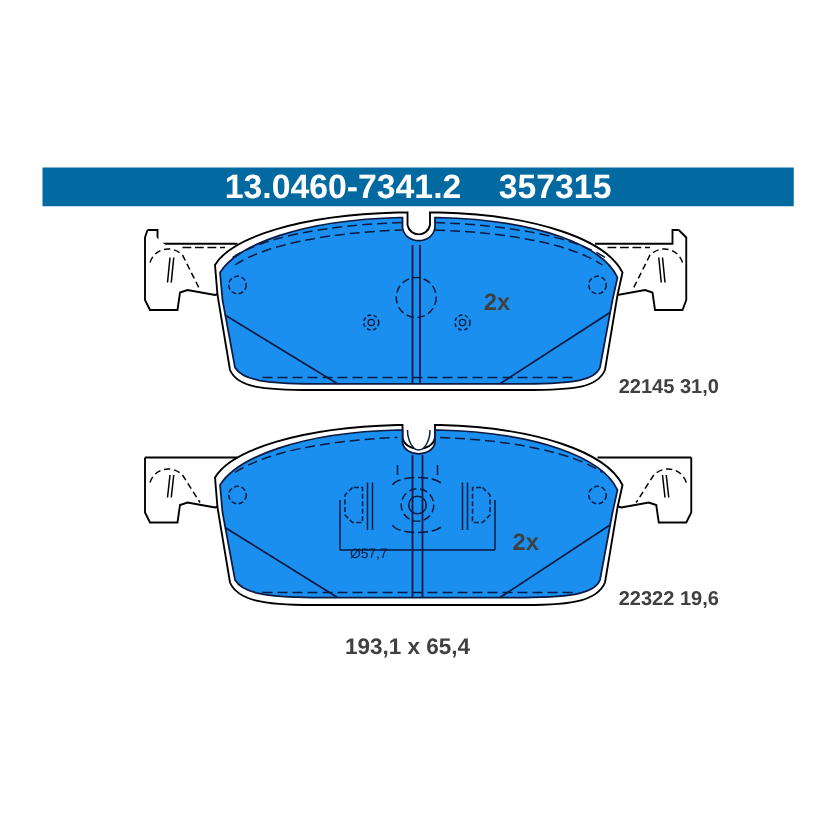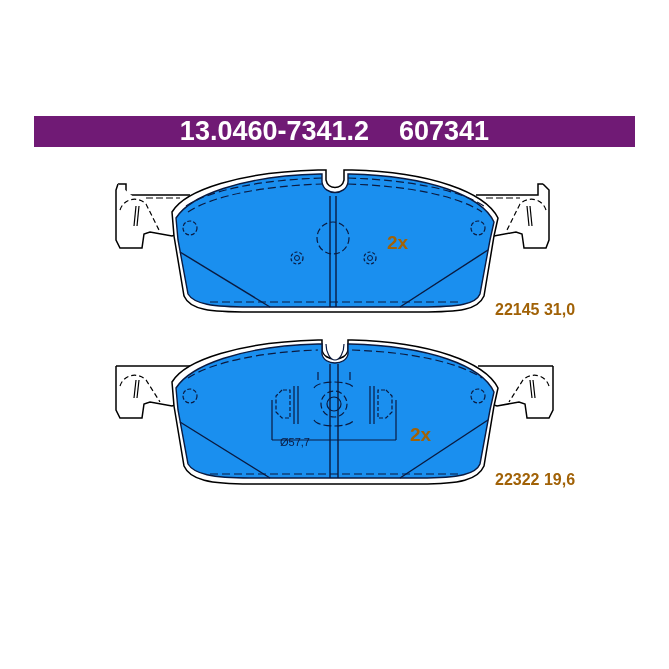--- a/index.html
+++ b/index.html
@@ -1,33 +1,33 @@
 <!DOCTYPE html>
 <html><head>
 <meta charset="utf-8">
 <style>
   html, body { margin:0; padding:0; background:#ffffff; }
   #root { position:relative; width:669px; height:669px; background:#fff; overflow:hidden; font-family:"Liberation Sans", sans-serif; }
-  .banner { position:absolute; left:34px; top:116px; width:601px; height:31px; background:#701a75; display:flex; justify-content:center; align-items:center; gap:30px; }
+  .banner { position:absolute; left:34px; top:134px; width:601px; height:31px; background:#0369a1; display:flex; justify-content:center; align-items:center; gap:30px; }
   .banner span { color:#fff; font-weight:bold; font-size:27px; line-height:31px; letter-spacing:0px; }
-  .label { position:absolute; font-weight:bold; color:#a16207; font-family:"Liberation Sans", sans-serif; }
+  .label { position:absolute; font-weight:bold; color:#404040; font-family:"Liberation Sans", sans-serif; }
   .qty { font-size:19px; }
   .code { font-size:16px; }
   .dims { font-size:18px; }
   .dia { font-size:11px; font-family:"Liberation Sans", sans-serif; fill:#0a1a40; }
   svg { position:absolute; left:0; top:0; }
 </style>
 </head>
 <body>
 
 <div id="root">
 
   <div class="banner">
     <span>13.0460-7341.2</span>
-    <span>607341</span>
+    <span>357315</span>
   </div>
 
   <svg width="669" height="669" viewBox="0 0 669 669">
     <defs>
       <g id="clipL">
         <path d="M118,183 L124,183 L124,196 L172,196 L178,200 L186,228 L176,228 L168,218 L152,216 L148,222 L142,222 L140,234 L120,234 L116,228 Z" fill="#fff" stroke="#000" stroke-width="1.5"></path>
         <path d="M122,212 C126,200 136,200 142,206 L152,216" fill="none" stroke="#000" stroke-width="1.2" stroke-dasharray="5,3"></path>
         <line x1="136" y1="204" x2="134" y2="222" stroke="#000" stroke-width="1.2"></line>
         <line x1="139" y1="204" x2="137" y2="222" stroke="#000" stroke-width="1.2"></line>
         <path d="M146,198 L176,198" stroke="#000" stroke-width="1.2" stroke-dasharray="6,3"></path>
@@ -128,13 +128,14 @@
         <line x1="272" y1="440" x2="396" y2="440"></line>
       </g>
       <text class="dia" x="280" y="446">Ø57,7</text>
     </g>
   </svg>
 
   <div class="label qty" style="left:387px; top:232px;">2x</div>
   <div class="label code" style="left:495px; top:301px;">22145 31,0</div>
   <div class="label qty" style="left:410px; top:424px;">2x</div>
   <div class="label code" style="left:495px; top:471px;text-align:center;">22322 19,6</div>
+  <div class="label dims" style="left:276px; top:507px;">193,1 x 65,4</div>
 </div>
 
 </body></html>

